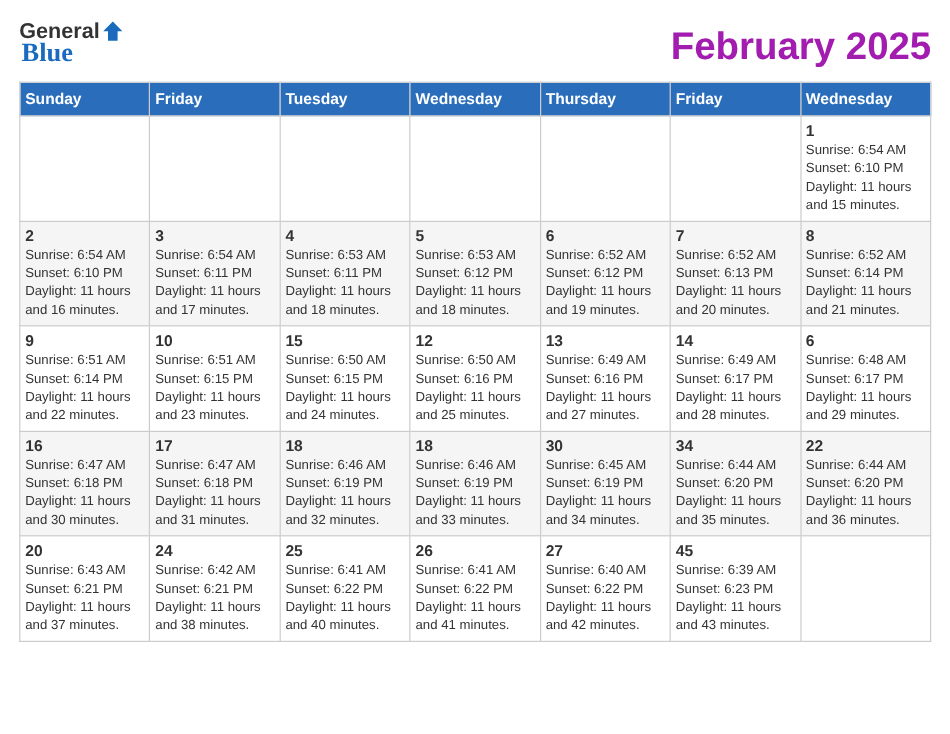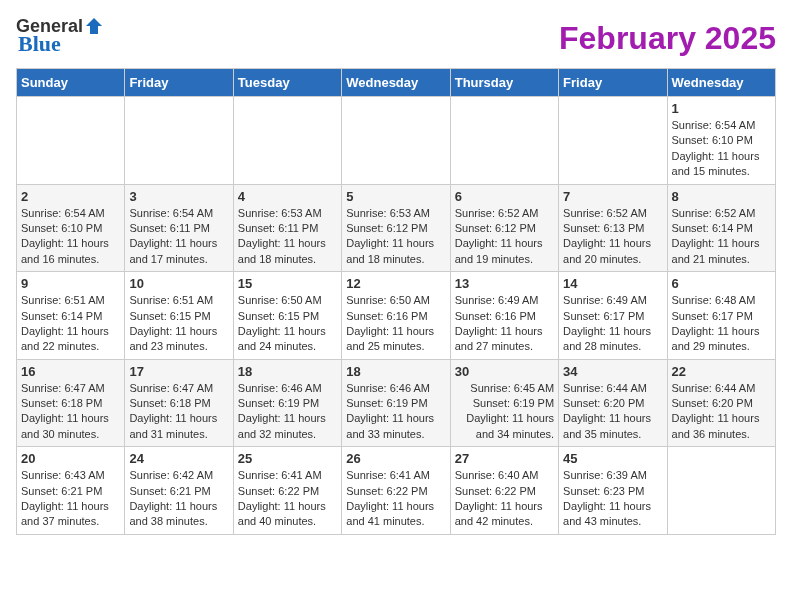--- a/index.html
+++ b/index.html
@@ -259,21 +259,21 @@
         </td>
         <td>
           <span class="day-number">18</span>
           <div class="day-info" style="white-space: pre-line;">Sunrise: 6:46 AM
 Sunset: 6:19 PM
 Daylight: 11 hours
 and 33 minutes.</div>
         </td>
         <td>
           <span class="day-number">30</span>
-          <div class="day-info" style="white-space: pre-line; text-align: right;">Sunrise: 6:45 AM
+          <div class="day-info" style="white-space: pre-line;">Sunrise: 6:45 AM
 Sunset: 6:19 PM
 Daylight: 11 hours
 and 34 minutes.</div>
         </td>
         <td>
           <span class="day-number">34</span>
           <div class="day-info" style="white-space: pre-line;">Sunrise: 6:44 AM
 Sunset: 6:20 PM
 Daylight: 11 hours
 and 35 minutes.</div>

